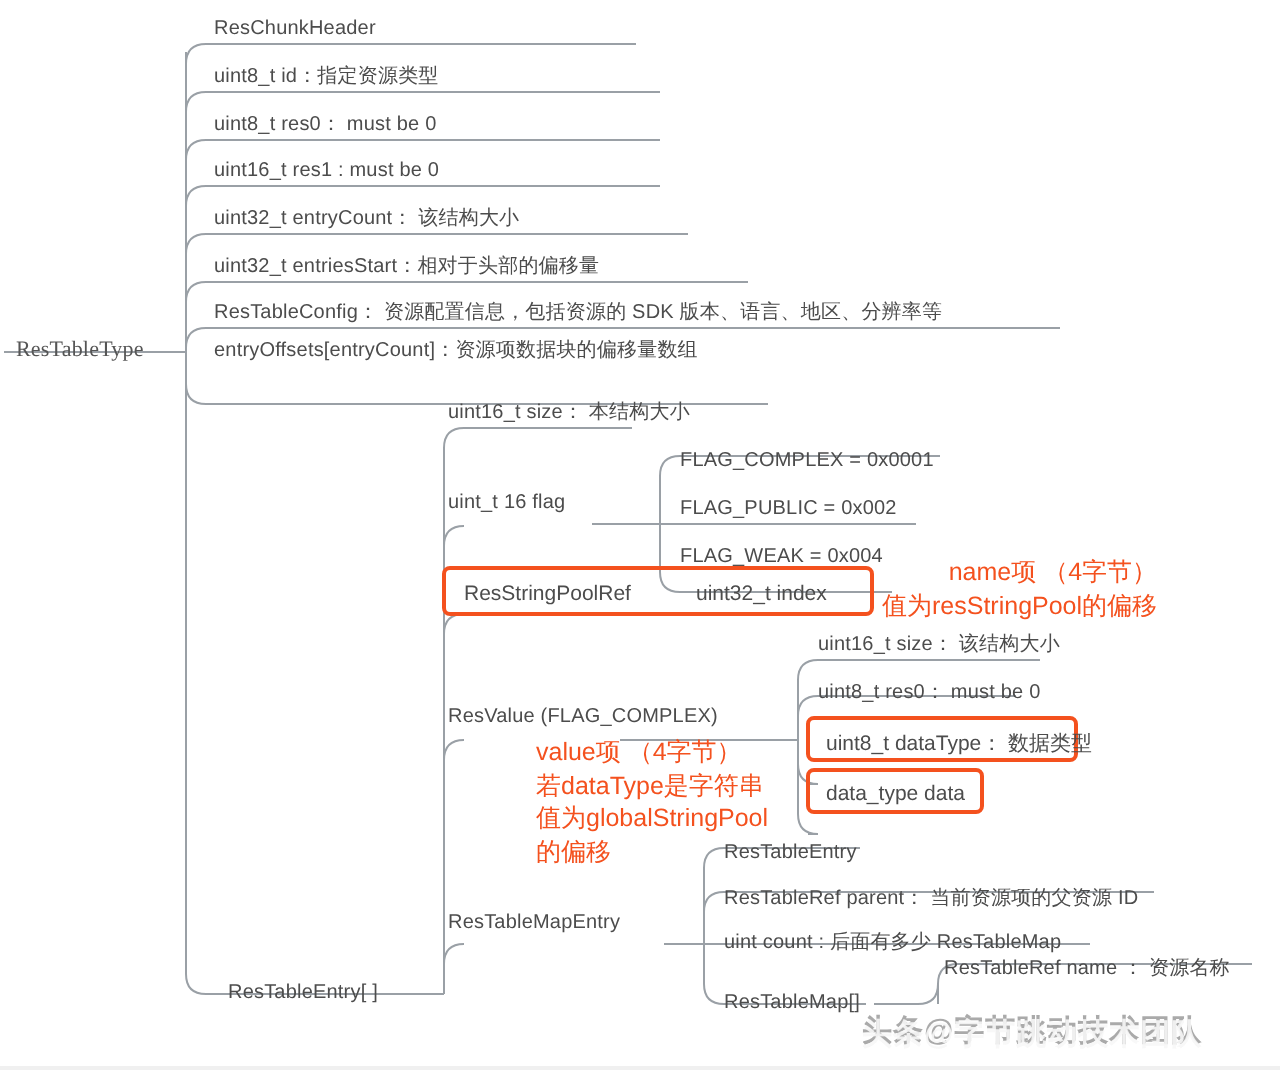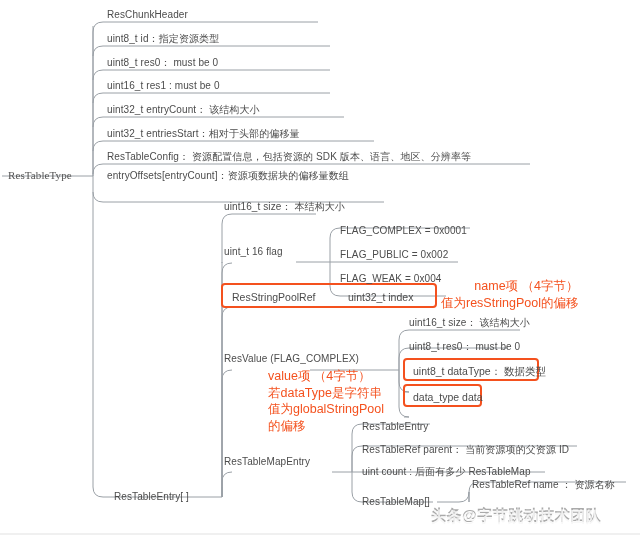--- a/index.html
+++ b/index.html
@@ -158,21 +158,21 @@
   <div class="node" style="left:340px;top:272px;">FLAG_WEAK = 0x004</div>
 
   <div class="node" style="left:409px;top:316px;">uint16_t size： 该结构大小</div>
 
   <div class="node" style="left:409px;top:340px;">uint8_t res0： must be 0</div>
 
   <div class="hl" style="left:403px;top:358px;width:136px;height:23px;">
     <span class="inner" style="left:8px;top:5px;">uint8_t dataType： 数据类型</span>
   </div>
 
-  <div class="hl" style="left:403px;top:384px;width:79px;height:23px;">
+  <div class="hl" style="left:403px;top:384px;width:89px;height:23px;">
     <span class="inner" style="left:8px;top:5px;">data_type data</span>
   </div>
 
   <div class="node" style="left:362px;top:420px;">ResTableEntry</div>
 
   <div class="node" style="left:362px;top:443px;">ResTableRef parent： 当前资源项的父资源 ID</div>
 
   <div class="node" style="left:362px;top:465px;">uint count : 后面有多少 ResTableMap</div>
 
   <div class="node" style="left:362px;top:495px;">ResTableMap[]</div>

